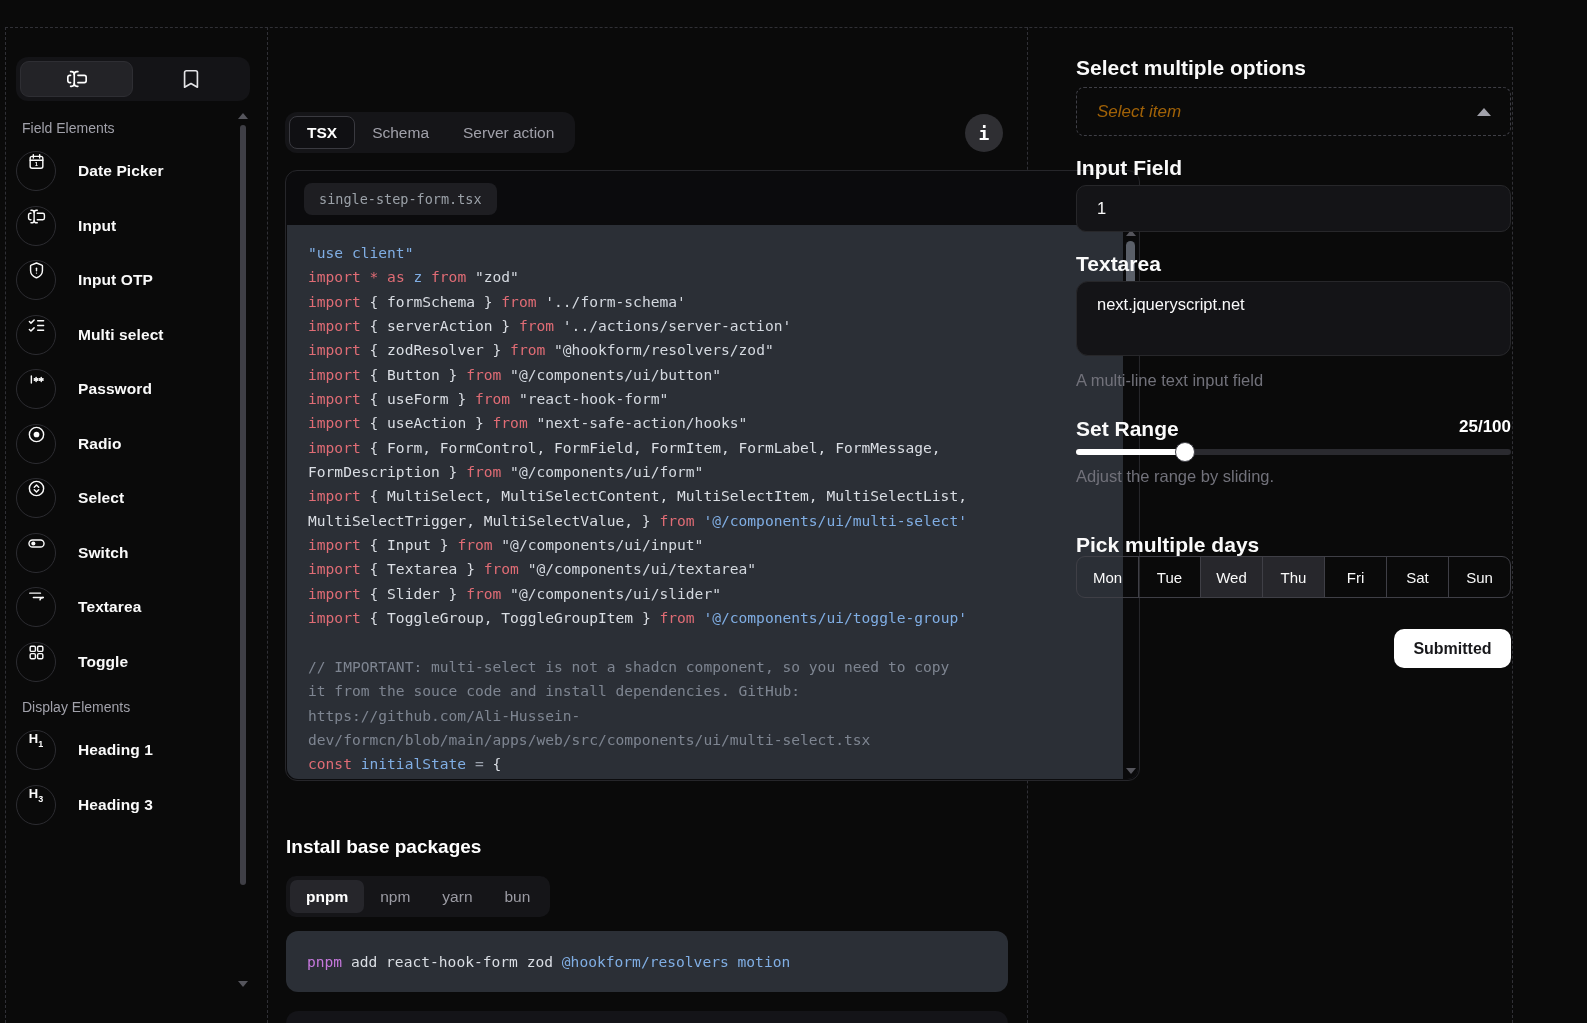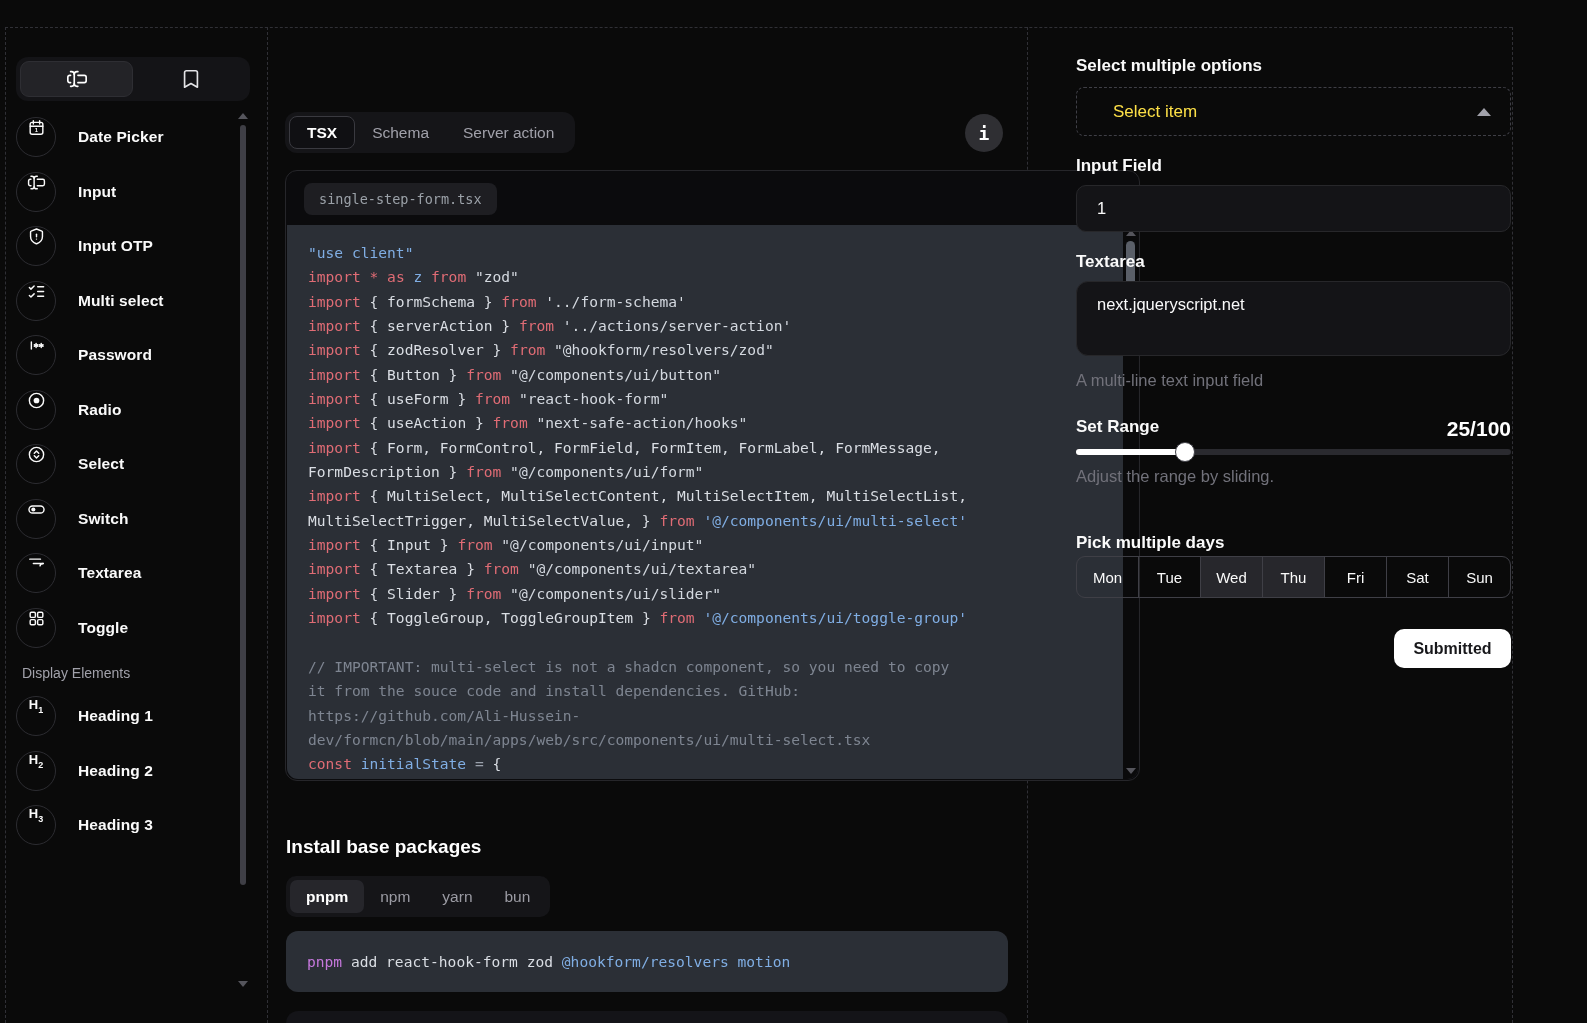--- a/index.html
+++ b/index.html
@@ -71,35 +71,35 @@
   .pm-tab{display:flex;align-items:center;justify-content:center;padding:0 16px;font-size:15.5px;
           color:#9b9ba3;border-radius:7px;cursor:pointer;}
   .pm-tab.active{background:#26262b;color:#fff;font-weight:700;}
   .cmd-card{position:absolute;left:286px;top:931px;width:722px;height:61px;background:#2b2f36;
             border-radius:12px;display:flex;align-items:center;padding-left:21px;box-sizing:border-box;
             font-family:"DejaVu Sans Mono",monospace;font-size:14.6px;}
   .next-sliver{position:absolute;left:286px;top:1011px;width:722px;height:14px;background:#141418;
                border-radius:12px 12px 0 0;}
 
   
-  .fld-label{position:absolute;left:1076px;font-size:17px;font-weight:700;color:#fafafa;}
+  .fld-label{position:absolute;left:1076px;font-size:21px;font-weight:700;color:#fafafa;}
   .helper{position:absolute;left:1076px;font-size:16.5px;color:#71717a;}
   .ms-trigger{position:absolute;left:1076px;top:87px;width:435px;height:49px;border:1px dashed #3f3f46;
               border-radius:8px;box-sizing:border-box;display:flex;align-items:center;cursor:pointer;}
-  .ms-placeholder{margin-left:36px;color:#fde047;font-size:17px;}
+  .ms-placeholder{margin-left:20px;color:#a16207;font-size:17px;font-style:italic;}
   .caret-up{position:absolute;right:19px;width:0;height:0;border-left:7px solid transparent;
             border-right:7px solid transparent;border-bottom:8px solid #a1a1aa;}
   .text-input{position:absolute;left:1076px;width:435px;background:#141417;border:1px solid #27272a;
               border-radius:10px;box-sizing:border-box;color:#fafafa;font-size:16.5px;}
   .slider{position:absolute;left:1076px;top:442px;width:435px;height:20px;cursor:pointer;}
   .slider .track{position:absolute;top:7px;left:0;right:0;height:6px;border-radius:3px;background:#2a2a2f;}
   .slider .fill{position:absolute;top:7px;left:0;height:6px;border-radius:3px;background:#fff;}
   .slider .thumb{position:absolute;top:0;width:20px;height:20px;border-radius:50%;background:#fff;
                  border:1px solid #3f3f46;box-sizing:border-box;}
-  .range-value{position:absolute;right:76px;font-size:21px;font-weight:700;color:#fff;}
+  .range-value{position:absolute;right:76px;font-size:17px;font-weight:700;color:#fff;}
   .days-group{position:absolute;left:1076px;top:556px;width:435px;height:42px;border:1px solid #3f3f46;
               border-radius:9px;box-sizing:border-box;display:flex;overflow:hidden;}
   .day{flex:1;display:flex;align-items:center;justify-content:center;font-size:15px;color:#fafafa;
        border-left:1px solid #3f3f46;cursor:pointer;}
   .day:first-child{border-left:none;}
   .day.selected{background:#27272c;}
   .submit-btn{position:absolute;left:1394px;top:629px;width:117px;height:39px;background:#fff;color:#18181b;
               border:none;border-radius:10px;font-size:16px;font-weight:600;
               font-family:"Liberation Sans",sans-serif;cursor:pointer;}
   svg{display:block;}
@@ -130,20 +130,21 @@
       <div class="side-tab">
         <span>
           <svg width="22" height="22" viewBox="0 0 24 24" fill="none" stroke="currentColor" stroke-width="1.8" stroke-linecap="round" stroke-linejoin="round">
             <path d="M19 21l-7-4-7 4V5a2 2 0 0 1 2-2h10a2 2 0 0 1 2 2z"></path>
           </svg>
         </span>
       </div>
     </div>
 
   <div id="sidebar-list">
+      <div class="section-label">Field Elements</div>
       <div class="side-item">
         <span class="icon-circle">
           <svg width="19" height="19" viewBox="0 0 24 24" fill="none" stroke="currentColor" stroke-width="1.8" stroke-linecap="round" stroke-linejoin="round">
             <rect x="4" y="5.5" width="16" height="15" rx="2.5"></rect>
             <path d="M8 3.5v4"></path>
             <path d="M16 3.5v4"></path>
             <path d="M4 10.5h16"></path>
             <text x="12" y="17.6" text-anchor="middle" font-size="7.5" fill="currentColor" stroke="none" font-family="Liberation Sans,sans-serif" font-weight="bold">1</text>
           </svg>
         </span>
@@ -245,26 +246,20 @@
           </svg>
         </span>
         <span class="side-label">Toggle</span>
       </div>
       <div class="section-label">Display Elements</div>
       <div class="side-item">
         <span class="icon-circle">
           <span class="hglyph">H<sub>1</sub></span>
         </span>
         <span class="side-label">Heading 1</span>
-      </div>
-      <div class="side-item">
-        <span class="icon-circle">
-          <span class="hglyph">H<sub>2</sub></span>
-        </span>
-        <span class="side-label">Heading 2</span>
       </div>
       <div class="side-item">
         <span class="icon-circle">
           <span class="hglyph">H<sub>3</sub></span>
         </span>
         <span class="side-label">Heading 3</span>
       </div>
     </div>
 
   <div class="sb-track">

